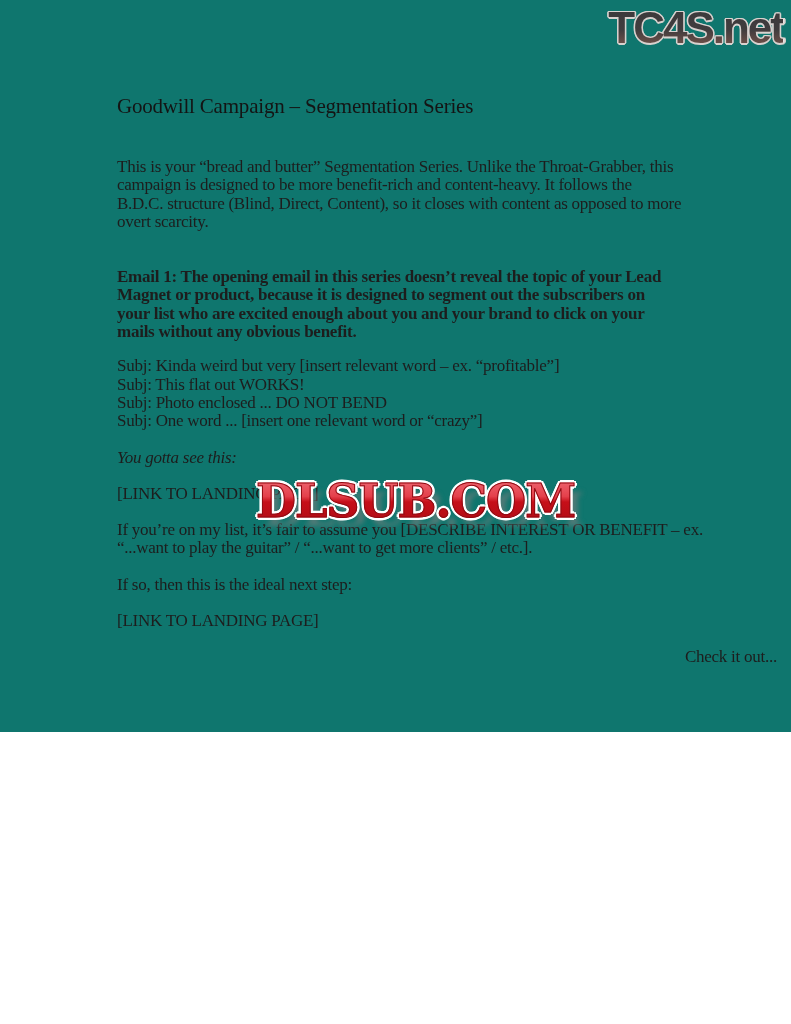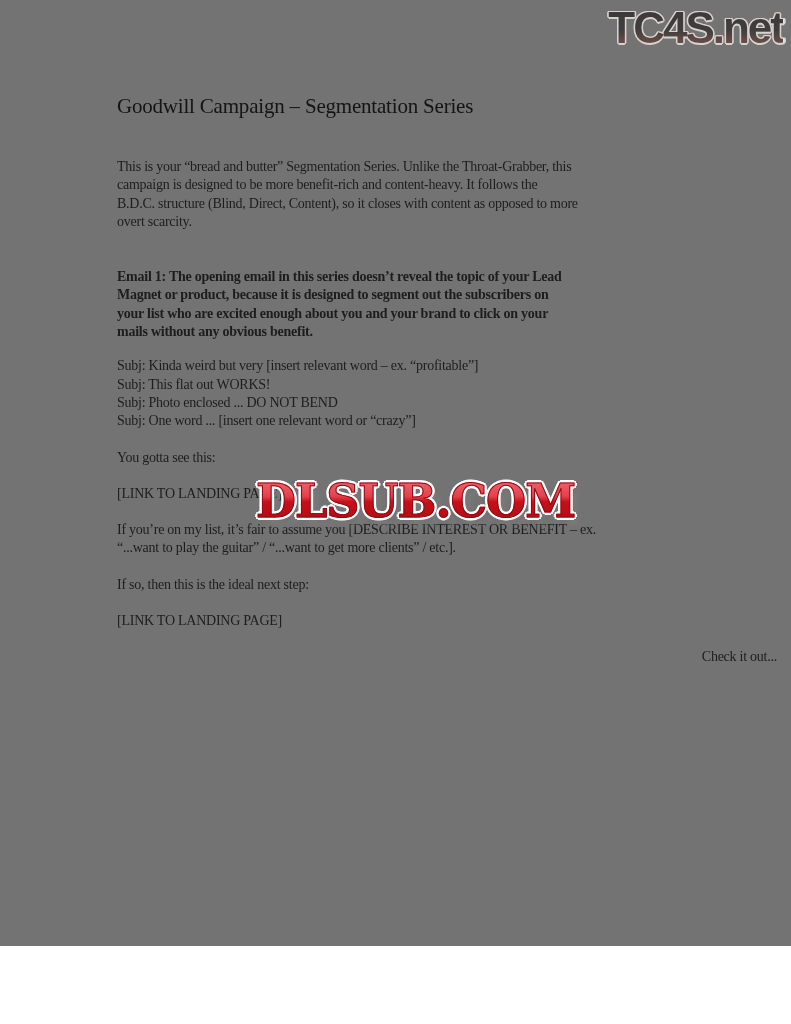--- a/index.html
+++ b/index.html
@@ -4,22 +4,22 @@
 <style>
   html, body {
     margin: 0;
     padding: 0;
     background: #ffffff;
     font-family: "Liberation Serif", serif;
   }
   .page {
     position: relative;
     width: 791px;
-    height: 946px;
-    background: #737373;
+    height: 732px;
+    background: #0f766e;
     overflow: hidden;
   }
 
   
   .doc {
     position: absolute;
     left: 117px;
     top: 0;
     width: 660px;
     z-index: 1;
@@ -29,29 +29,29 @@
     margin: 94px 0 0 0;
     font-family: "Liberation Serif", serif;
     font-size: 21px;
     line-height: 24px;
     font-weight: normal;
     color: #141414;
     letter-spacing: -0.2px;
   }
   .doc p {
     white-space: pre-line;
-    font-size: 14px;
+    font-size: 17px;
     line-height: 18.3px;
     letter-spacing: -0.25px;
     color: #1d1d1d;
   }
   .p-intro    { margin: 40px 0 0 0; }
   .p-email1   { margin: 37px 0 0 0; font-weight: bold; color: #161616; }
   .p-subjects { margin: 16px 0 16px 0; }
-  .p-yougotta { margin: 18px 0 4px 0; }
+  .p-yougotta { margin: 18px 0 4px 0; font-style: italic; }
   .p-link1    { margin: 18px 0 0 0; }
   .p-assume   { margin: 18px 0 7px 0; }
   .p-ifso     { margin: 18px 0 0 0; }
   .p-link2    { margin: 18px 0 0 0; }
   .p-check    { margin: 18px 0 0 0; text-align: right; }
   .p-signoff  { margin: 18px 0 0 0; }
 
   
   .wm { position: absolute; z-index: 5; white-space: nowrap; }
   .wm .back  { display: block; }

